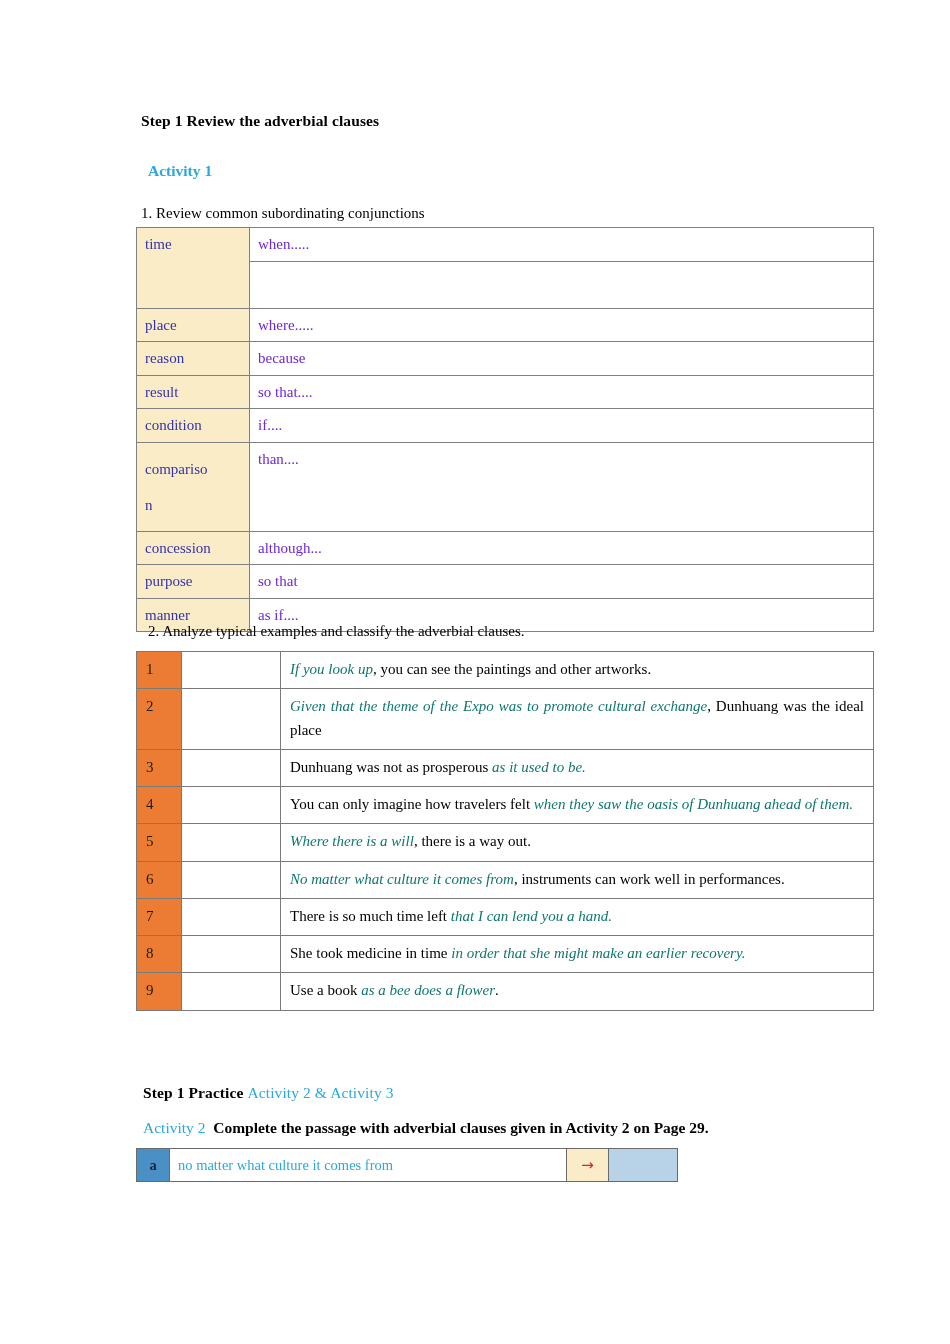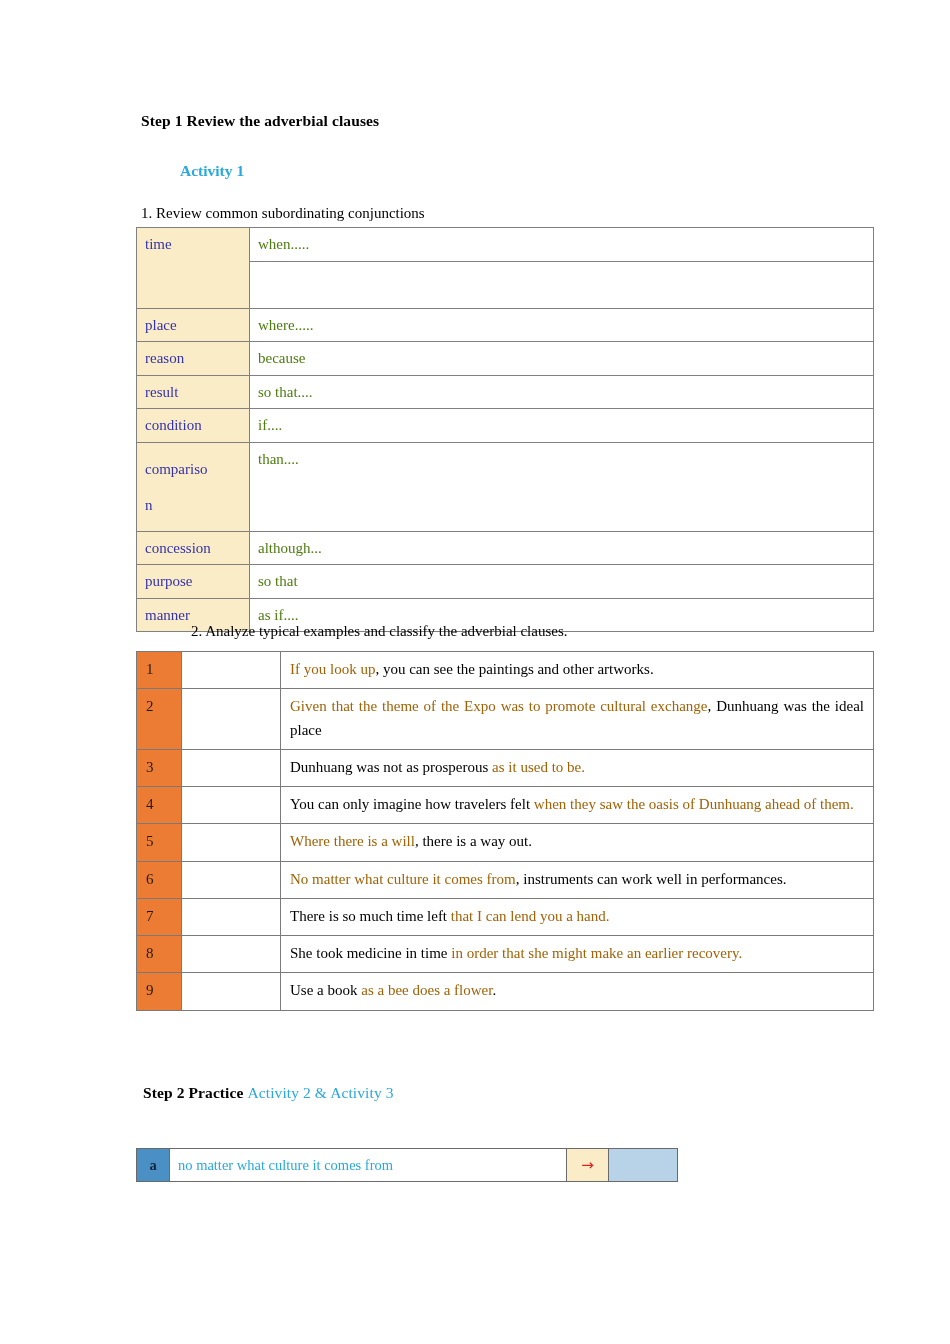--- a/index.html
+++ b/index.html
@@ -40,30 +40,29 @@
   }
 
   .activity1-label {
     position: absolute;
     left: 148px;
     top: 162px;
     font-size: 15.5px;
     font-weight: bold;
     color: #29a8dd;
     white-space: nowrap;
-    margin-left: 32px;
   }
 
   .numbered-line {
     position: absolute;
     font-size: 15px;
     white-space: nowrap;
   }
   .num1 { left: 141px; top: 205px; }
-  .num2 { left: 148px; top: 623px; margin-left: 43px; }
+  .num2 { left: 148px; top: 623px; }
 
   .activity2-line {
     position: absolute;
     left: 143px;
     top: 1119px;
     font-size: 15.5px;
     font-weight: bold;
     white-space: nowrap;
   }
 
@@ -90,21 +89,21 @@
   }
   #table1 td.label {
     background: #fbecc8;
     color: #3333aa;
     width: 96px;
     padding-top: 8px;
     padding-bottom: 8px;
   }
   #table1 td.value {
     background: #ffffff;
-    color: #4d7c0f;
+    color: #6d28d9;
     padding-top: 8px;
     padding-bottom: 8px;
   }
   #table1 tr.tall td { height: 30px; }
   #table1 td.label-wrap {
     line-height: 2.4;
   }
 
   
   #table2 {
@@ -130,21 +129,21 @@
   }
   #table2 td.blank {
     background: #ffffff;
     width: 80px;
   }
   #table2 td.sentence {
     background: #ffffff;
     text-align: justify;
     text-justify: inter-word;
   }
-  .clause { color: #a16207; }
+  .clause { color: #0f766e; font-style: italic; }
 
   
   #table3 {
     position: absolute;
     left: 136px;
     top: 1148px;
     width: 542px;
     border: 1px solid #6a6a6a;
   }
   #table3 td {
@@ -307,22 +306,23 @@
           <td class="sentence"><span>She took medicine in time </span><span class="clause">in order that she might make an earlier recovery.</span></td>
         </tr>
         <tr>
           <td class="idx">9</td>
           <td class="blank"></td>
           <td class="sentence"><span>Use a book </span><span class="clause">as a bee does a flower</span><span>.</span></td>
         </tr>
       </tbody>
   </table>
 
-  <div class="step-head step2"><span>Step 2  Practice  </span><span class="activity-cyan">Activity 2 &amp; Activity 3</span></div>
-
+  <div class="step-head step2"><span>Step 1  Practice  </span><span class="activity-cyan">Activity 2 &amp; Activity 3</span></div>
+
+  <div class="activity2-line"><span class="activity-cyan">Activity 2</span><span>&nbsp; </span><span>Complete the passage with adverbial clauses given in Activity 2 on Page 29.</span></div>
 
   <table id="table3">
     <tbody>
       <tr>
         <td class="letter">a</td>
         <td class="answer">no matter what culture it comes from</td>
         <td class="arrow-cell"><span class="arrow-glyph">→</span></td>
         <td class="swatch"></td>
       </tr>
     </tbody>

